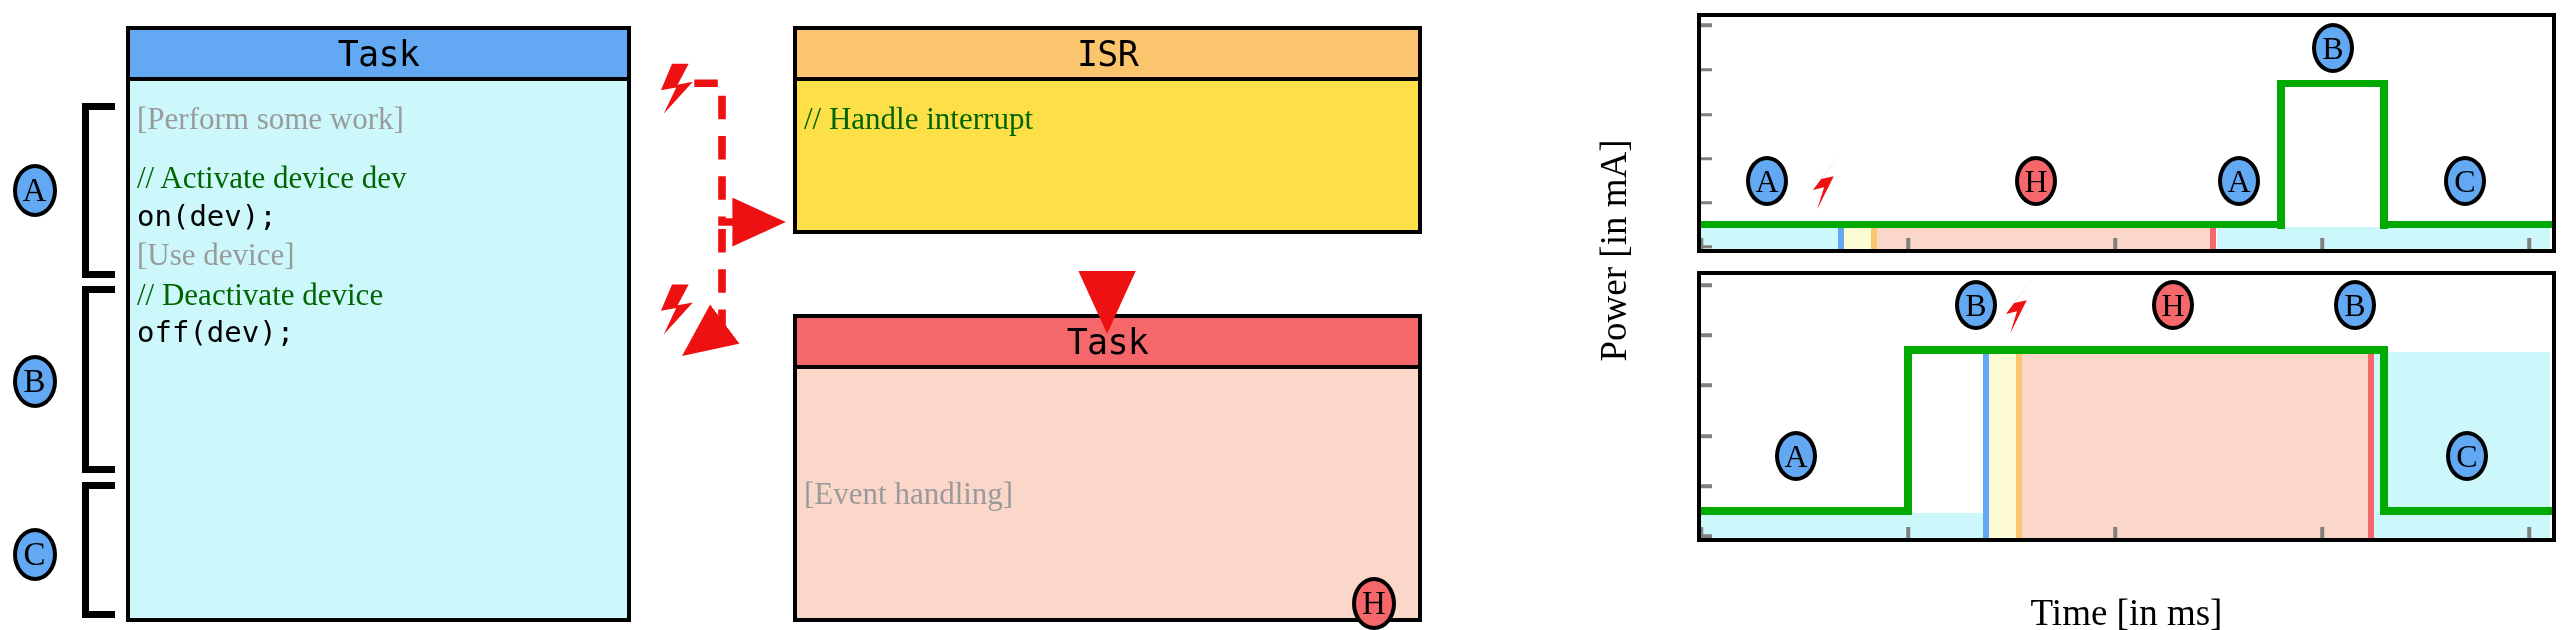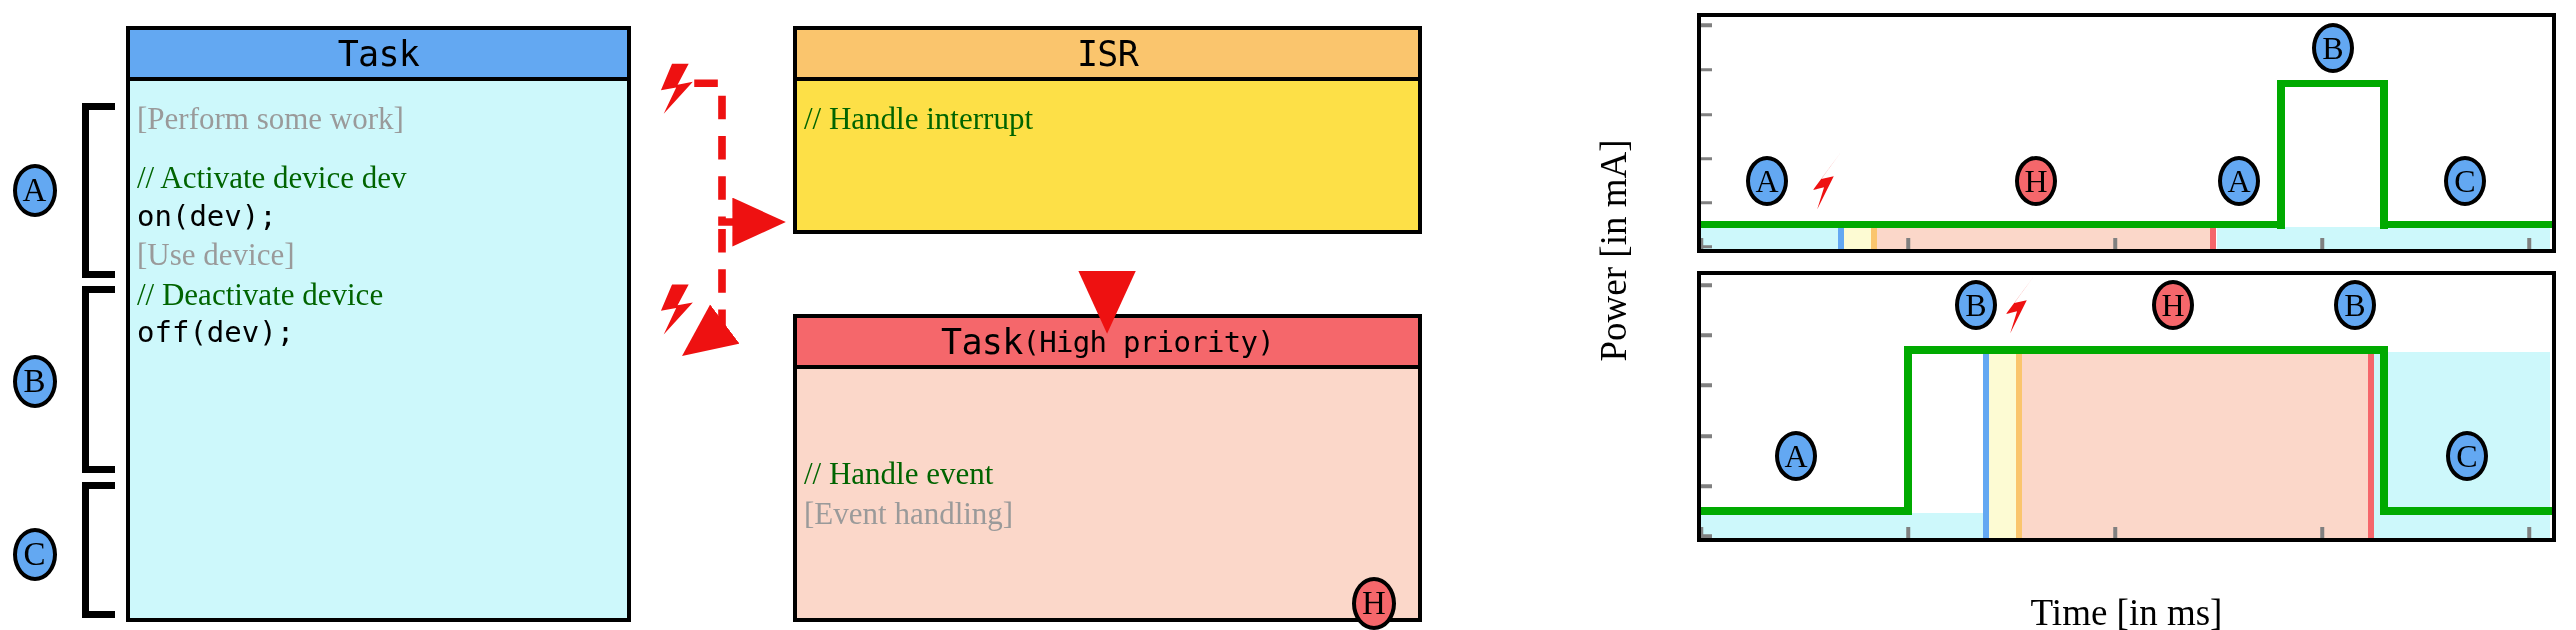--- a/index.html
+++ b/index.html
@@ -187,24 +187,22 @@
         <span>ISR</span>
       </div>
       <div class="panel-body">
         <div class="code-line green">// Handle interrupt</div>
       </div>
     </div>
 
     <div class="panel" id="task-high">
       <div class="panel-head">
         <span>Task</span>
-        <span class="small">(High priority)</span>
       </div>
       <div class="panel-body">
-        <div class="code-line green">// Handle event</div>
         <div class="code-line gray">[Event handling]</div>
         <div class="badge red" id="bd-h">H</div>
       </div>
     </div>
 
     <svg id="arrows" viewBox="0 0 2240 908">
       <defs>
         <marker id="ah" markerWidth="7" markerHeight="7" refX="5" refY="3.2" orient="auto">
           <path d="M0,0 L7,3.2 L0,6.4 z" fill="#ee1111"></path>
         </marker>

